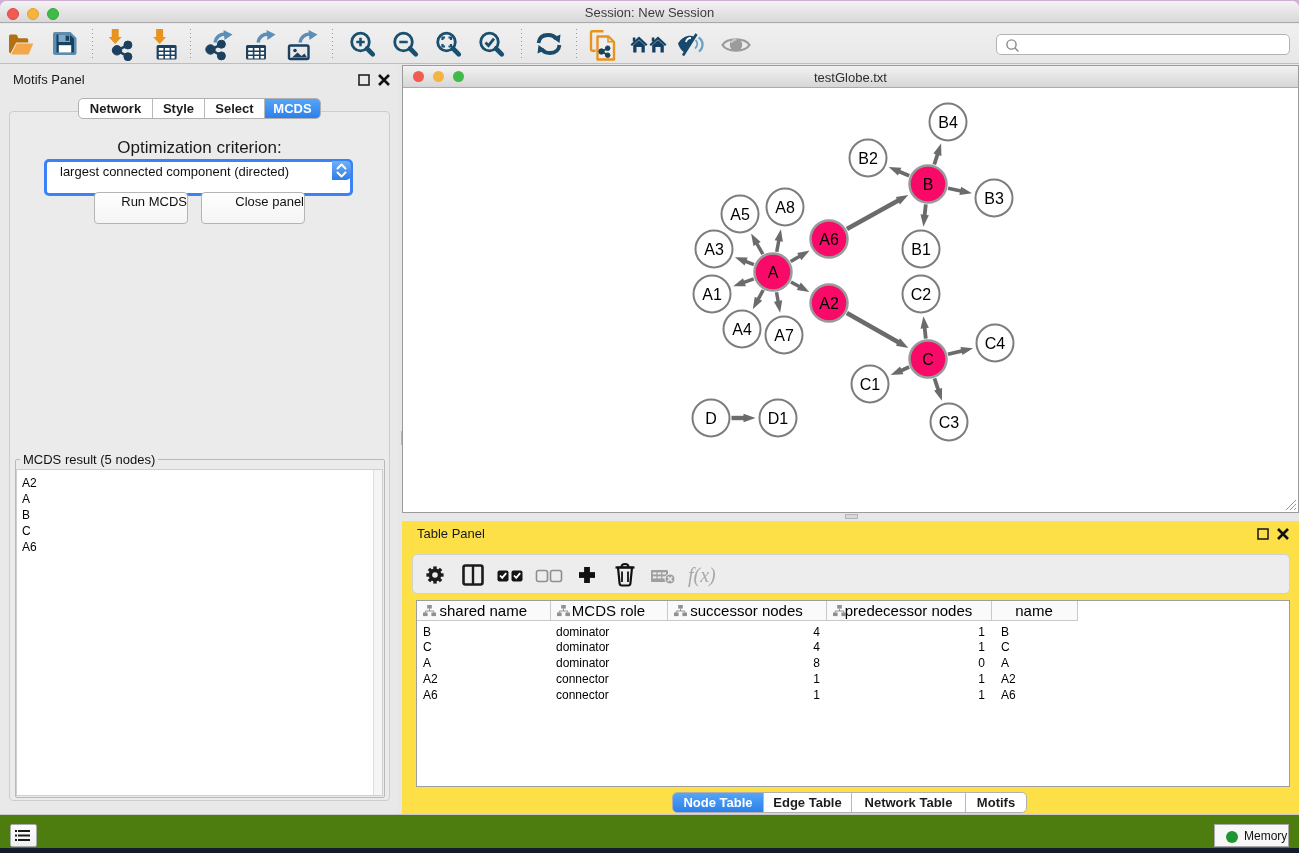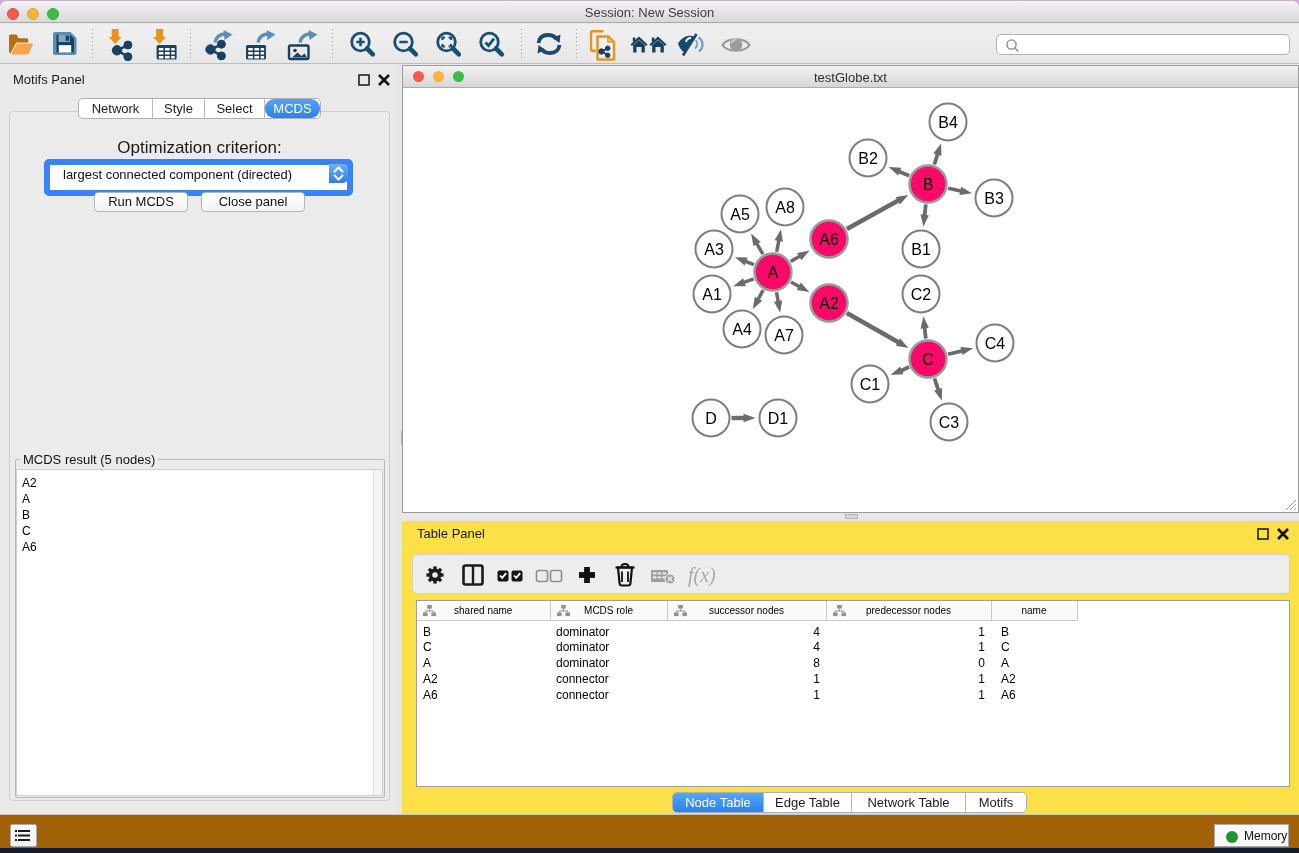--- a/index.html
+++ b/index.html
@@ -19,56 +19,56 @@
 .ticon { position:absolute; top:3px; }
 #searchbox { position:absolute; left:996px; top:10px; width:294px; height:21px; background:#fff;
   border:1px solid #b3b3b3; border-radius:5px; }
 
 #main { position:absolute; left:0; top:64px; width:1299px; height:749px; background:#e9e9e9; }
 
 #cpanel { position:absolute; left:0; top:0; width:397px; height:749px; background:#e9e9e9; }
 #cpanel .hdr { position:absolute; left:13px; top:7px; font-size:13px; color:#1a1a1a; }
 .winbtns { position:absolute; top:9px; }
 .segc { position:absolute; display:flex; height:21px; z-index:3; border:1px solid #b0b0b0; border-radius:5px; background:#fff; overflow:hidden; font-size:13px; }
-.segc .seg { display:flex; align-items:center; justify-content:center; color:#1c1c1c; border-right:1px solid #b9b9b9; }
-.segc .seg:last-child { border-right:none;border-radius:9px; }
+.segc .seg { display:flex; align-items:center; justify-content:center; color:#1c1c1c; border-right:1px solid #b9b9b9;font-weight:bold; }
+.segc .seg:last-child { border-right:none; }
 .segc .seg.sel { background:linear-gradient(#55a5f7,#2c80ea); color:#fff; }
 #cpinner { position:absolute; left:9px; top:46px; width:381px; height:690px; background:#ebebeb; border:1px solid #cdcdcd; border-radius:4px; }
 #optlabel { position:absolute; left:0; width:100%; top:26px; text-align:center; font-size:17px; color:#1a1a1a; }
-#dropdown { position:absolute; left:34px; top:47px; width:309px; height:37px; background:#fff; border:6px solid #3b82f6; border-radius:5px; font-size:13px; color:#111; }
+#dropdown { position:absolute; left:34px; top:47px; width:309px; height:37px; background:#fff; border:3px solid #3b82f6; border-radius:5px; font-size:13px; color:#111; }
 #dropdown .txt { position:absolute; left:13px; top:2px; }
 #dropdown .step { position:absolute; right:-1px; top:-1px; width:19px; height:19px; border-radius:0 5px 5px 0; background:linear-gradient(#6db1f8,#2f7de6); }
-.btn { position:absolute; height:20px; background:linear-gradient(#ffffff,#f4f4f4); border:1px solid #b5b5b5; border-radius:4px; font-size:13px; color:#111; text-align:center; line-height:18px; }
+.btn { position:absolute; height:32px; background:linear-gradient(#ffffff,#f4f4f4); border:1px solid #b5b5b5; border-radius:4px; font-size:13px; color:#111; text-align:right; line-height:18px; }
 
 #grp { position:absolute; left:5px; top:347px; width:370px; height:339px; border:1px solid #b9b9b9; border-radius:2px; }
 #grplabel { position:absolute; left:4px; top:-8px; background:#ebebeb; padding:0 3px; font-size:13px; color:#111; }
 #mcdslist { position:absolute; left:0px; top:9px; width:367px; height:327px; padding-top:5px; background:#fff; border:1px solid #cfcfcf; font-size:12px; color:#000; }
 #mcdslist .it { padding-left:5px; height:16px; line-height:16px; }
 #mcdslist .sb { position:absolute; right:0; top:0; width:9px; height:100%; background:#f5f5f5; border-left:1px solid #ddd; }
 
 #desk { position:absolute; left:397px; top:0; width:902px; height:749px; background:#e7e7e7; }
 
 #nwin { position:absolute; left:5px; top:0px; width:897px; height:448px; background:#fff; border:1px solid #9b9b9b; }
 #nwin .tb { position:absolute; left:0; top:0; width:100%; height:22px; background:linear-gradient(#f2f2f2,#d6d6d6); border-bottom:1px solid #ababab; }
 #nwin .tb .title { position:absolute; left:0; right:0; top:4px; text-align:center; font-size:13px; color:#2e2e2e; }
 #canvas { position:absolute; left:1px; top:23px; width:894px; height:423px; background:#fff; }
 
 #tpanel { position:absolute; left:5px; top:456px; width:897px; height:293px; background:#fde047; }
 #tpanel .hdr { position:absolute; left:15px; top:5px; font-size:13px; color:#1a1a1a; }
 #ttool { position:absolute; left:10px; top:33px; width:878px; height:40px; background:#ededed; border:1px solid #d2d2d2; border-radius:5px; }
 #tblwrap { position:absolute; left:14px; top:79px; width:874px; height:187px; background:#fff; border:1px solid #9e9e9e; }
 table { border-collapse:collapse; font-size:12px; color:#000; width:660px; table-layout:fixed; }
-th { background:#fafafa; border:1px solid #c9c9c9; border-top:none; font-weight:normal; height:19px; font-size:10px; position:relative; }
+th { background:#fafafa; border:1px solid #c9c9c9; border-top:none; font-weight:normal; height:19px; font-size:15px; position:relative; }
 th:first-child { border-left:none; }
 td { height:16px; padding:0 6px; } tbody tr:first-child td { padding-top:4px; } td:last-child { padding-left:10px; }
 td.num { text-align:right; }
 
 #btabs { position:absolute; left:270px; top:271px; }
 
-#status { position:absolute; left:0; top:813px; width:1299px; height:35px; background:#a16207; border-top:1px solid #c9c9c9; }
+#status { position:absolute; left:0; top:813px; width:1299px; height:35px; background:#4d7c0f; border-top:1px solid #c9c9c9; }
 #lbtn { position:absolute; left:10px; top:9px; width:27px; height:23px; background:linear-gradient(#fdfdfd,#f0f0f0); border:1px solid #ababab; border-radius:2px; }
 #membtn { position:absolute; left:1214px; top:9px; width:75px; height:23px; background:#f7f7f7; border:1px solid #a9a9a9; font-size:12px; color:#111; }
 #membtn .dot { position:absolute; left:11px; top:5.5px; width:12px; height:12px; border-radius:50%; background:#1e9632; }
 #membtn .t { position:absolute; left:29px; top:4px; }
 #bottomstrip { position:absolute; left:0; top:848px; width:1299px; height:5px; background:#141c2c; }
 </style>
 </head>
 <body>
 <div id="win">
   <div id="titlebar">

